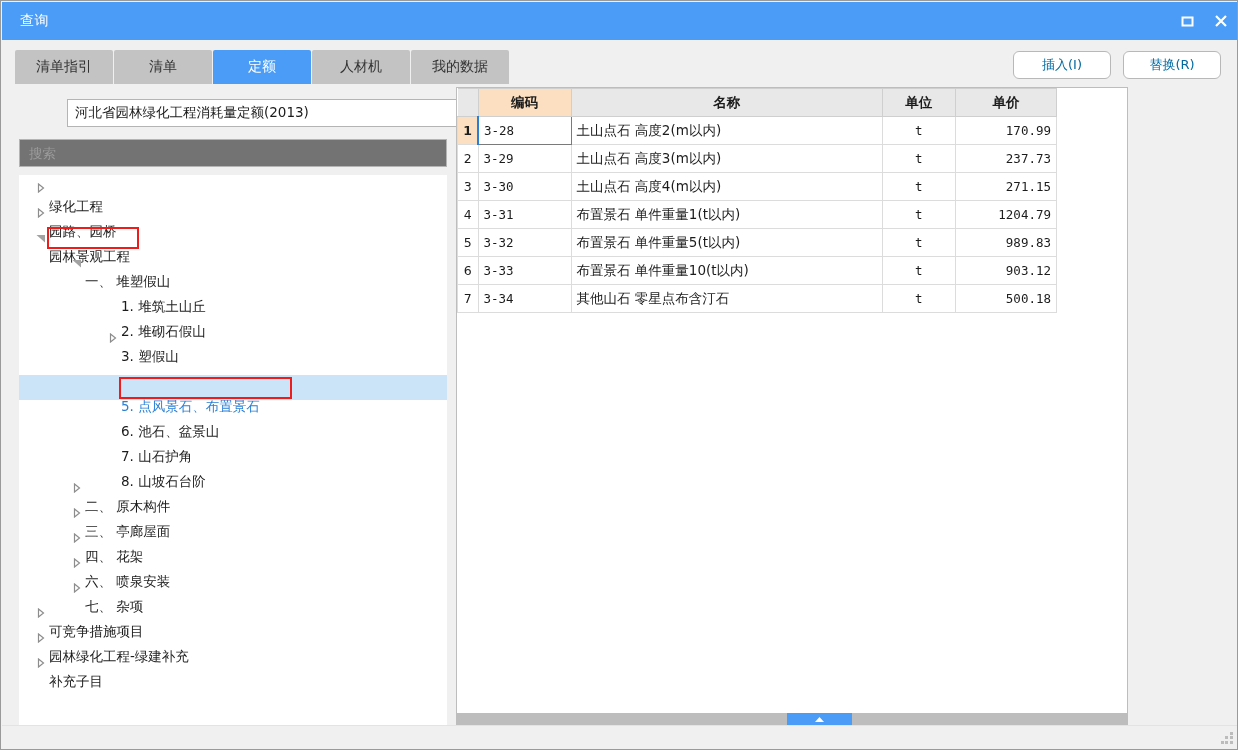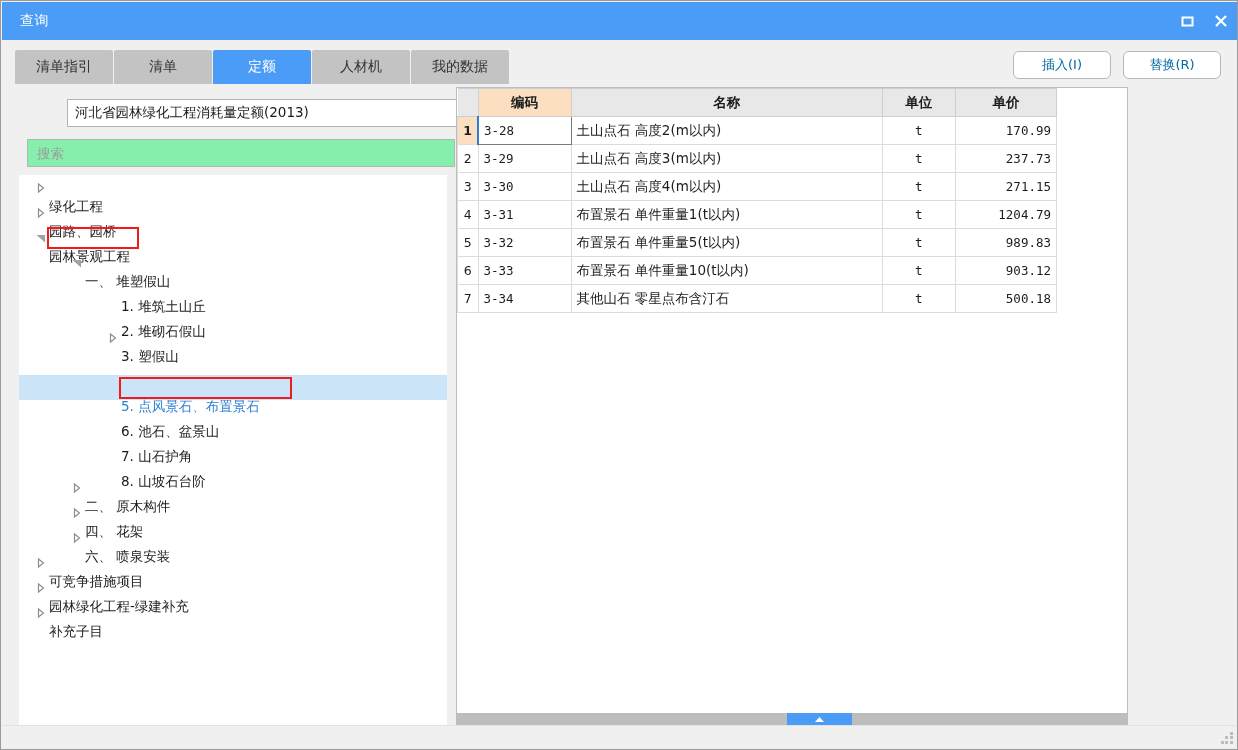--- a/index.html
+++ b/index.html
@@ -152,24 +152,24 @@
   }
   .combo-arrow {
     margin-left: auto;
     margin-right: 10px;
     color: #6a6a6a;
     font-size: 9px;
     line-height: 1;
   }
   .search-box {
     position: absolute;
-    left: 8px; top: 52px;
+    left: 0; top: 52px;
     width: 428px;
     height: 28px;
-    background: #86efac;
+    background: #737373;
     border: 1px solid #b4b4b4;
     box-sizing: border-box;
     display: flex;
     align-items: center;
   }
   .search-input {
     border: 0;
     outline: 0;
     width: 100%;
     height: 100%;
@@ -481,30 +481,48 @@
             </div>
             <span class="tree-label">二、 原木构件</span>
           </div>
           <div class="tree-row">
             <div style="width: 50px; flex: 0 0 auto;"></div>
             <div class="twisty">
               <svg width="8" height="10" viewBox="0 0 8 10">
                 <path d="M1.5 1 L6.5 5 L1.5 9 Z" fill="none" stroke="#8d8d8d" stroke-width="1.2"></path>
               </svg>
             </div>
+            <span class="tree-label">三、 亭廊屋面</span>
+          </div>
+          <div class="tree-row">
+            <div style="width: 50px; flex: 0 0 auto;"></div>
+            <div class="twisty">
+              <svg width="8" height="10" viewBox="0 0 8 10">
+                <path d="M1.5 1 L6.5 5 L1.5 9 Z" fill="none" stroke="#8d8d8d" stroke-width="1.2"></path>
+              </svg>
+            </div>
             <span class="tree-label">四、 花架</span>
           </div>
           <div class="tree-row">
             <div style="width: 50px; flex: 0 0 auto;"></div>
             <div class="twisty">
               <svg width="8" height="10" viewBox="0 0 8 10">
                 <path d="M1.5 1 L6.5 5 L1.5 9 Z" fill="none" stroke="#8d8d8d" stroke-width="1.2"></path>
               </svg>
             </div>
             <span class="tree-label">六、 喷泉安装</span>
+          </div>
+          <div class="tree-row">
+            <div style="width: 50px; flex: 0 0 auto;"></div>
+            <div class="twisty">
+              <svg width="8" height="10" viewBox="0 0 8 10">
+                <path d="M1.5 1 L6.5 5 L1.5 9 Z" fill="none" stroke="#8d8d8d" stroke-width="1.2"></path>
+              </svg>
+            </div>
+            <span class="tree-label">七、 杂项</span>
           </div>
           <div class="tree-row">
             <div style="width: 14px; flex: 0 0 auto;"></div>
             <div class="twisty">
               <svg width="8" height="10" viewBox="0 0 8 10">
                 <path d="M1.5 1 L6.5 5 L1.5 9 Z" fill="none" stroke="#8d8d8d" stroke-width="1.2"></path>
               </svg>
             </div>
             <span class="tree-label">可竞争措施项目</span>
           </div>

